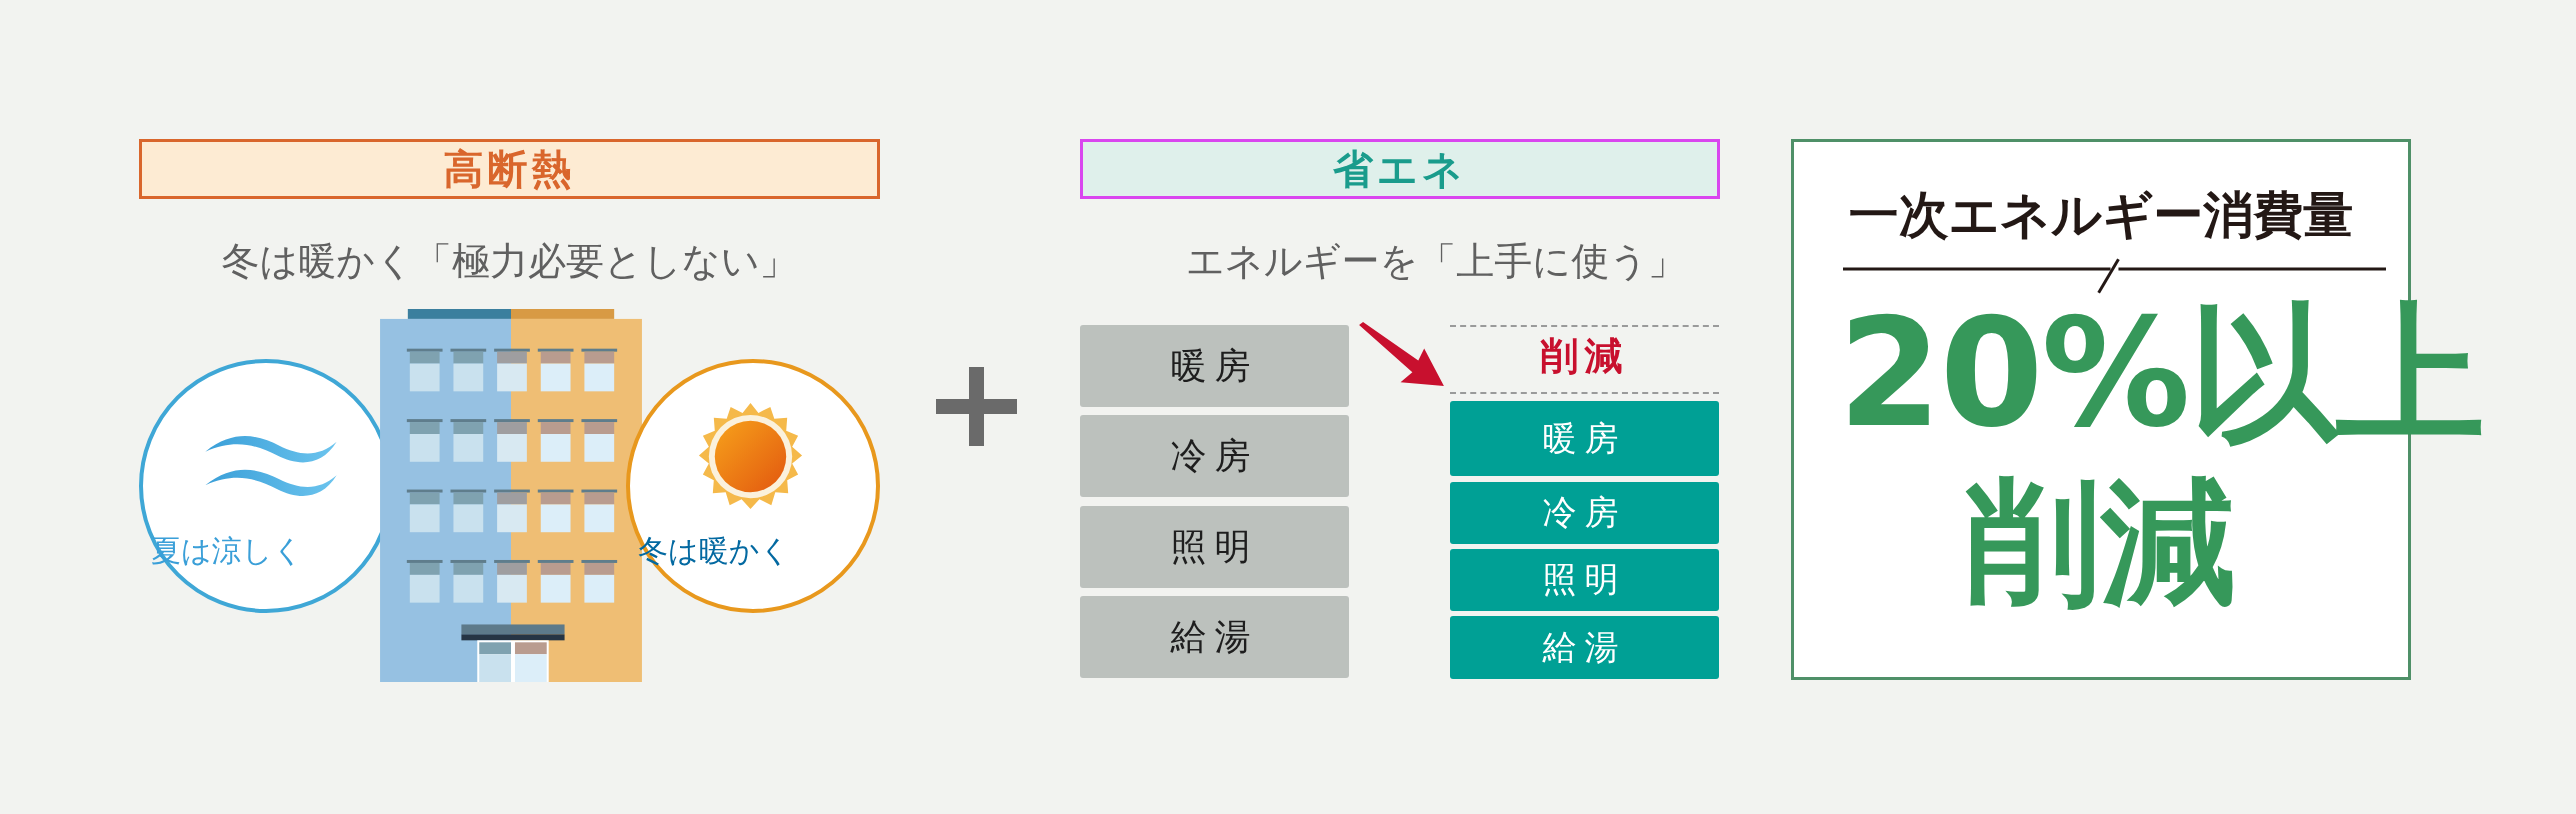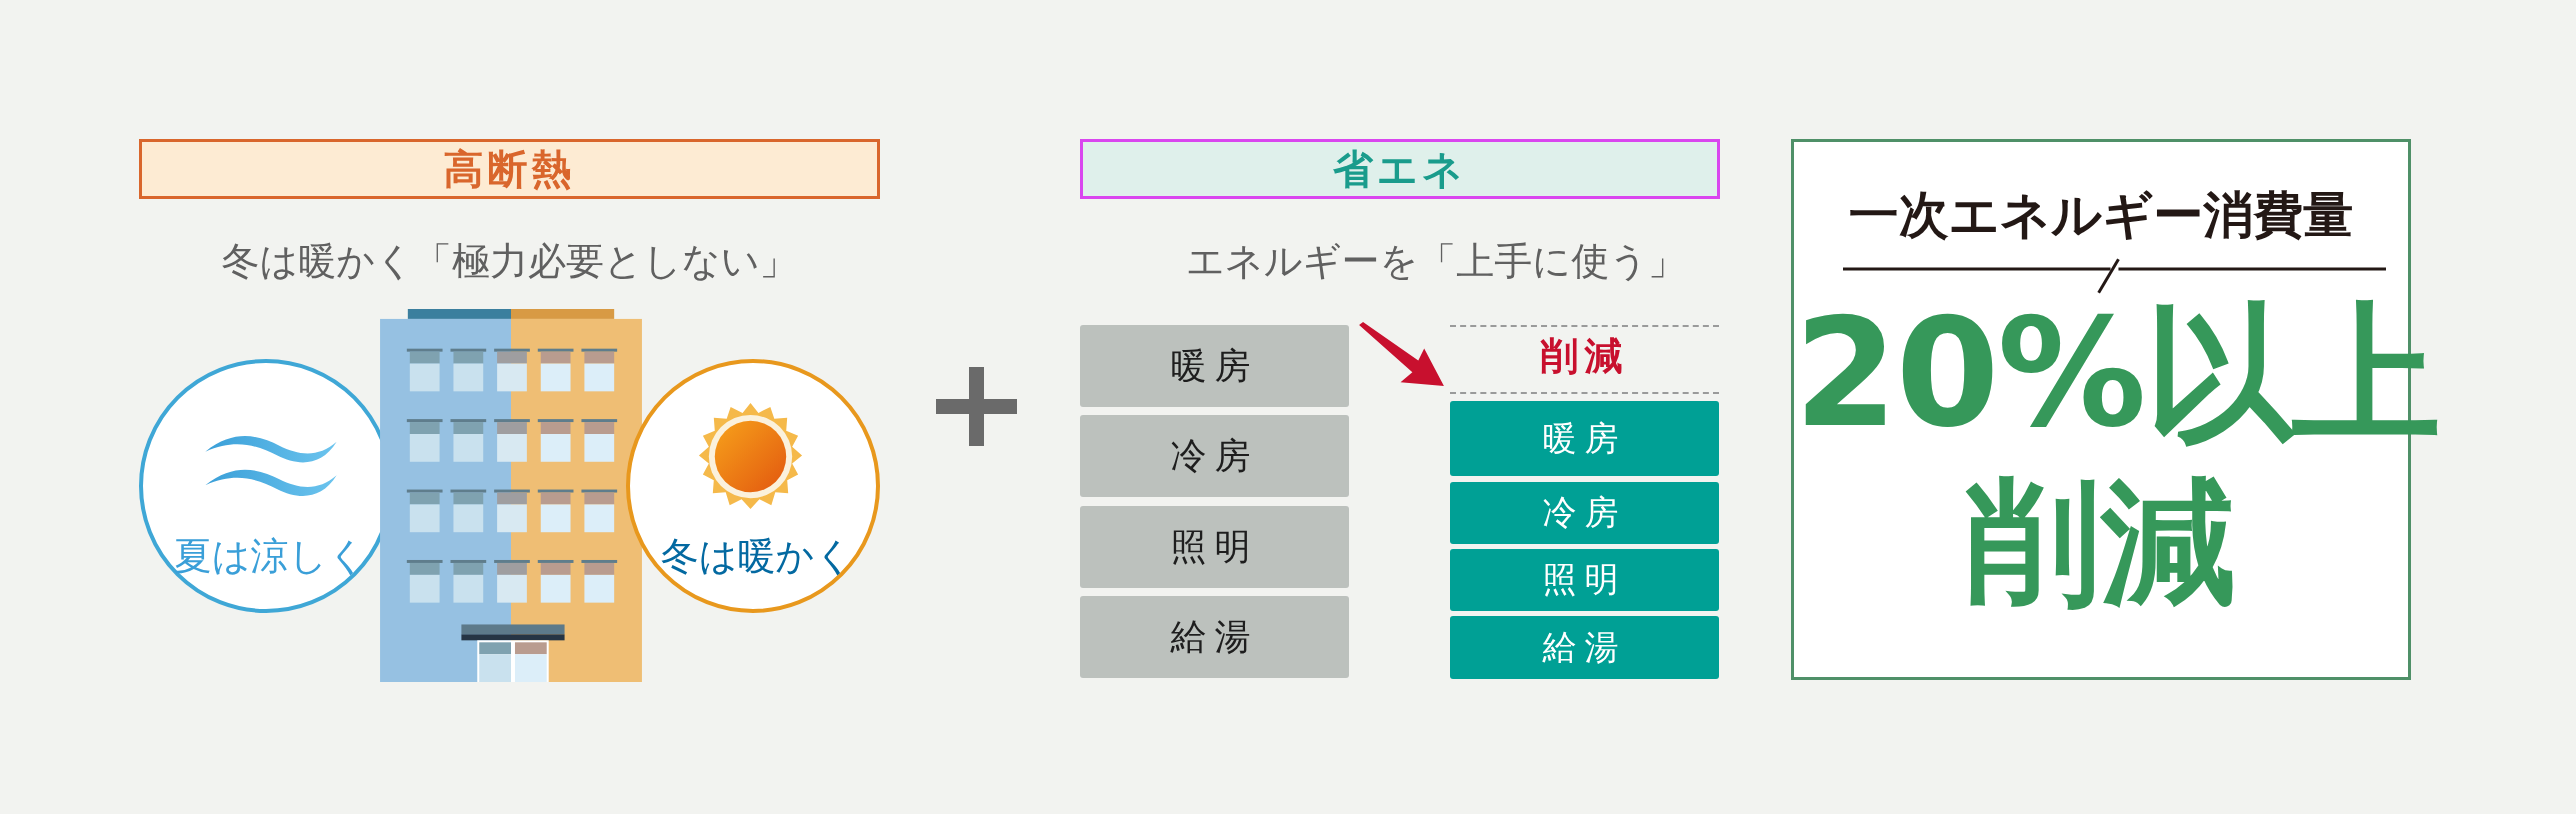--- a/index.html
+++ b/index.html
@@ -20,22 +20,22 @@
     position: absolute; top: 236px; font-size: 38px; color: #606060;
     text-align: center; white-space: nowrap;
   }
   .circle {
     position: absolute; box-sizing: border-box; width: 254px; height: 254px;
     border-radius: 50%; background: #fff;
   }
   .circle-blue { left: 139px; top: 359px; border: 4px solid #3fa7d6; }
   .circle-orange { left: 626px; top: 359px; border: 4px solid #e8981d; }
   .circle-label {
-    position: absolute; left: 8px; right: 0; top: 168px; text-align: center;
-    font-size: 38px;
+    position: absolute; left: 8px; right: 0; top: 168px; text-align: left;
+    font-size: 30px;
   }
   .building { position: absolute; left: 380px; top: 309px; width: 262px; height: 373px; }
   .plus-h { position: absolute; left: 936px; top: 399px; width: 81px; height: 15px; background: #6a6a6a; }
   .plus-v { position: absolute; left: 969px; top: 367px; width: 15px; height: 79px; background: #6a6a6a; }
   .gray-box {
     position: absolute; left: 1080px; width: 269px; height: 82px;
     background: #bcc1bd; border-radius: 3px;
     display: flex; align-items: center; justify-content: center;
     font-size: 36px; color: #1e1e1e; letter-spacing: 8px;
   }
@@ -55,20 +55,21 @@
     box-sizing: border-box; background: #fff; border: 3px solid #4f9068;
   }
   .result-title {
     position: absolute; left: 0; right: 0; top: 40px; text-align: center;
     font-size: 50px; color: #231815; font-weight: bold; white-space: nowrap;
   }
   .result-big {
     position: absolute; left: 0; right: 0; top: 157px; text-align: right;
     font-size: 149px; font-weight: bold; color: #36985a; line-height: 1; white-space: nowrap;
     letter-spacing: -2px;
+    padding-left: 44px;
   }
   .result-big2 {
     position: absolute; left: 0; right: 0; top: 333px; text-align: center;
     font-size: 135px; font-weight: bold; color: #36985a; line-height: 1; white-space: nowrap;
   }
 </style>
 </head>
 <body>
 
 <div class="header-box header-orange">

